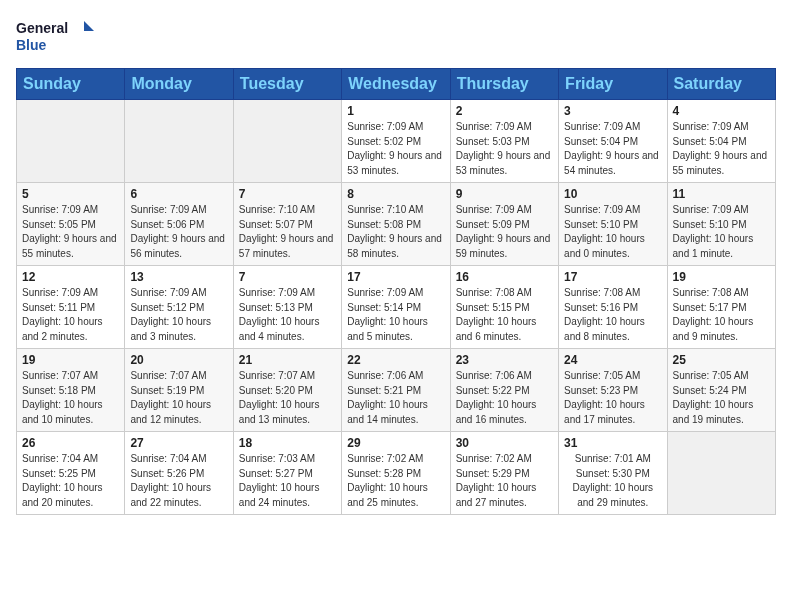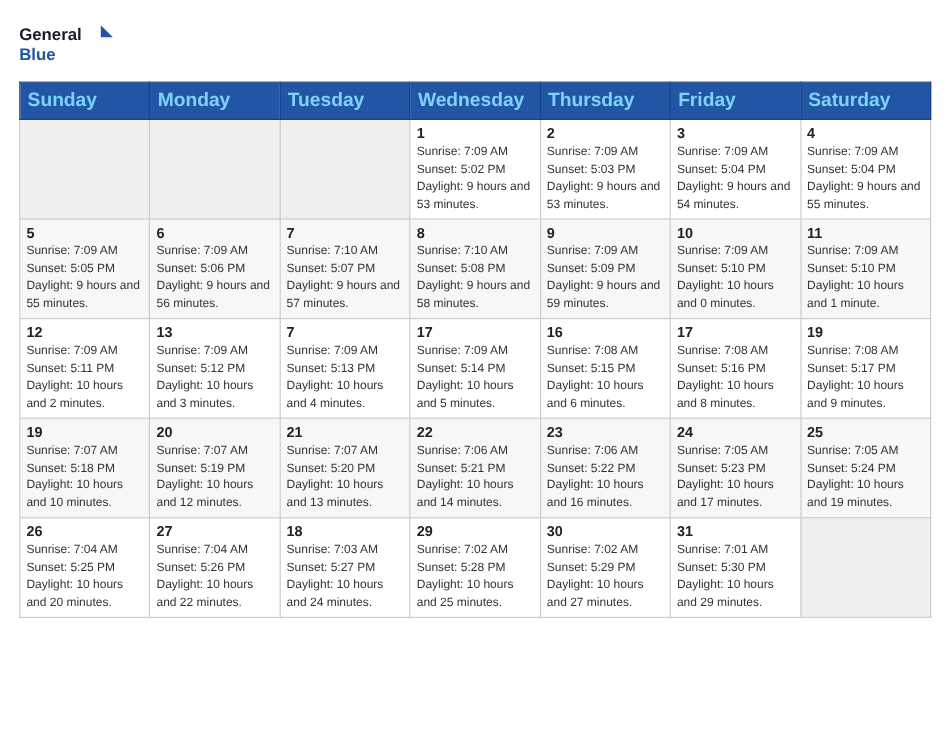--- a/index.html
+++ b/index.html
@@ -294,20 +294,20 @@
 Daylight: 10 hours and 25 minutes.</div>
         </td>
         <td>
           <span class="day-number">30</span>
           <div class="day-info" style="white-space: pre-line;">Sunrise: 7:02 AM
 Sunset: 5:29 PM
 Daylight: 10 hours and 27 minutes.</div>
         </td>
         <td>
           <span class="day-number">31</span>
-          <div class="day-info" style="white-space: pre-line;">Sunrise: 7:01 AM
+          <div class="day-info" style="white-space: pre-line; text-align: center;">Sunrise: 7:01 AM
 Sunset: 5:30 PM
 Daylight: 10 hours and 29 minutes.</div>
         </td>
         <td class="empty-cell"></td>
       </tr>
     </tbody>
 </table>
 
 </body></html>

